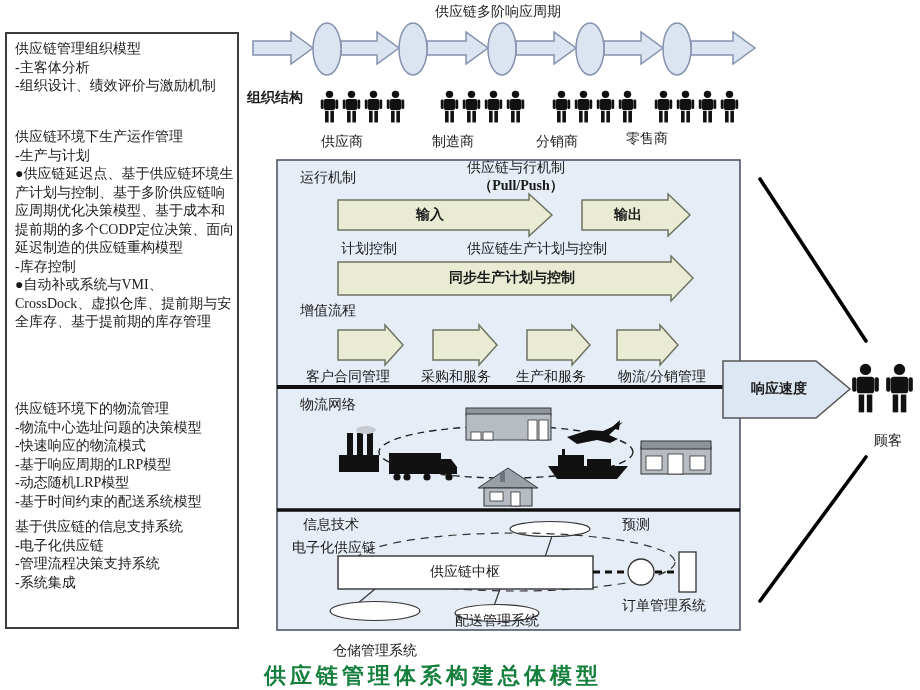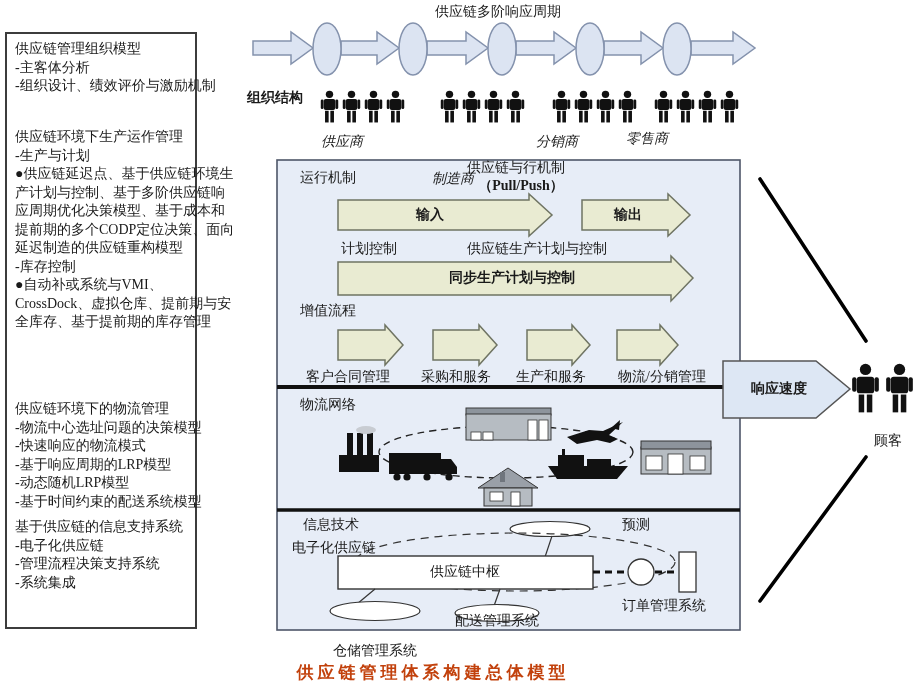--- a/index.html
+++ b/index.html
@@ -2,33 +2,33 @@
 <html><head>
 <meta charset="utf-8">
 <style>
   html,body{margin:0;padding:0;background:#fff;}
   .stage{position:relative;width:920px;height:690px;background:#ffffff;overflow:hidden;
          font-family:"Liberation Serif","DejaVu Serif",serif;color:#1a1a1a;}
   .art{position:absolute;left:0;top:0;pointer-events:none;}
   .lbl{position:absolute;font-size:14px;line-height:16px;white-space:nowrap;}
   .ctr{transform:translateX(-50%);}
   .b{font-weight:bold;}
-  .sidebar{position:absolute;left:5px;top:32px;width:192px;height:597px;background:#fff;
+  .sidebar{position:absolute;left:5px;top:32px;width:234px;height:597px;background:#fff;
            border:2px solid #3c3c3c;box-sizing:border-box;}
   .sb-block{position:absolute;left:8px;width:220px;font-size:14px;line-height:18.5px;
             white-space:pre-line;}
   .roles{position:absolute;top:88px;}
   .persons{display:flex;gap:3px;}
   .person-svg{width:19px;height:37px;display:block;}
   .customers{position:absolute;left:851px;top:358px;display:flex;gap:5px;}
   .customers .person-svg{width:29px;height:60px;}
-  .role-lbl{position:absolute;font-size:14px;transform:translateX(-50%);white-space:nowrap;font-style:italic;}
+  .role-lbl{position:absolute;font-size:14px;transform:translateX(-50%);white-space:nowrap;}
   .title-bottom{position:absolute;font-family:"Liberation Sans","DejaVu Sans",sans-serif;
-                font-weight:bold;font-size:17px;letter-spacing:4px;transform:translateX(-50%);
-                white-space:nowrap;color:#c2410c;}
+                font-weight:bold;font-size:22px;letter-spacing:4px;transform:translateX(-50%);
+                white-space:nowrap;color:#15803d;}
 </style>
 </head>
 <body>
 
 <div class="stage">
 
   <svg class="art" width="920" height="690" viewBox="0 0 920 690">
 
     <rect x="277" y="160" width="463" height="470" fill="#e7edf7" stroke="#4e5668" stroke-width="1.6"></rect>
 
@@ -298,21 +298,21 @@
     <rect x="4" y="9.2" width="12" height="11.5" rx="2" fill="#111"></rect>
     <rect x="0.8" y="9.6" width="3" height="10" rx="1.4" fill="#111"></rect>
     <rect x="16.2" y="9.6" width="3" height="10" rx="1.4" fill="#111"></rect>
     <rect x="5.3" y="21.5" width="3.8" height="12.3" fill="#111"></rect>
     <rect x="10.9" y="21.5" width="3.8" height="12.3" fill="#111"></rect>
   </svg>
 </div>
     </div>
 
   <div class="role-lbl" style="left:342px;top:133px;">供应商</div>
-  <div class="role-lbl" style="left:453px;top:133px;margin-top:37px;">制造商</div>
+  <div class="role-lbl" style="left:453px;top:133px;">制造商</div>
   <div class="role-lbl" style="left:557px;top:133px;">分销商</div>
   <div class="role-lbl" style="left:647px;top:130px;">零售商</div>
 
   <div class="lbl" style="left:300px;top:170px;">运行机制</div>
   <div class="lbl ctr" style="left:516px;top:160px;">供应链与行机制</div>
   <div class="lbl ctr b" style="left:521px;top:178px;">（Pull/Push）</div>
   <div class="lbl ctr b" style="left:430px;top:207px;">输入</div>
   <div class="lbl ctr b" style="left:628px;top:207px;">输出</div>
   <div class="lbl" style="left:300px;top:241px;margin-left:41px;">计划控制</div>
   <div class="lbl ctr" style="left:537px;top:241px;">供应链生产计划与控制</div>

